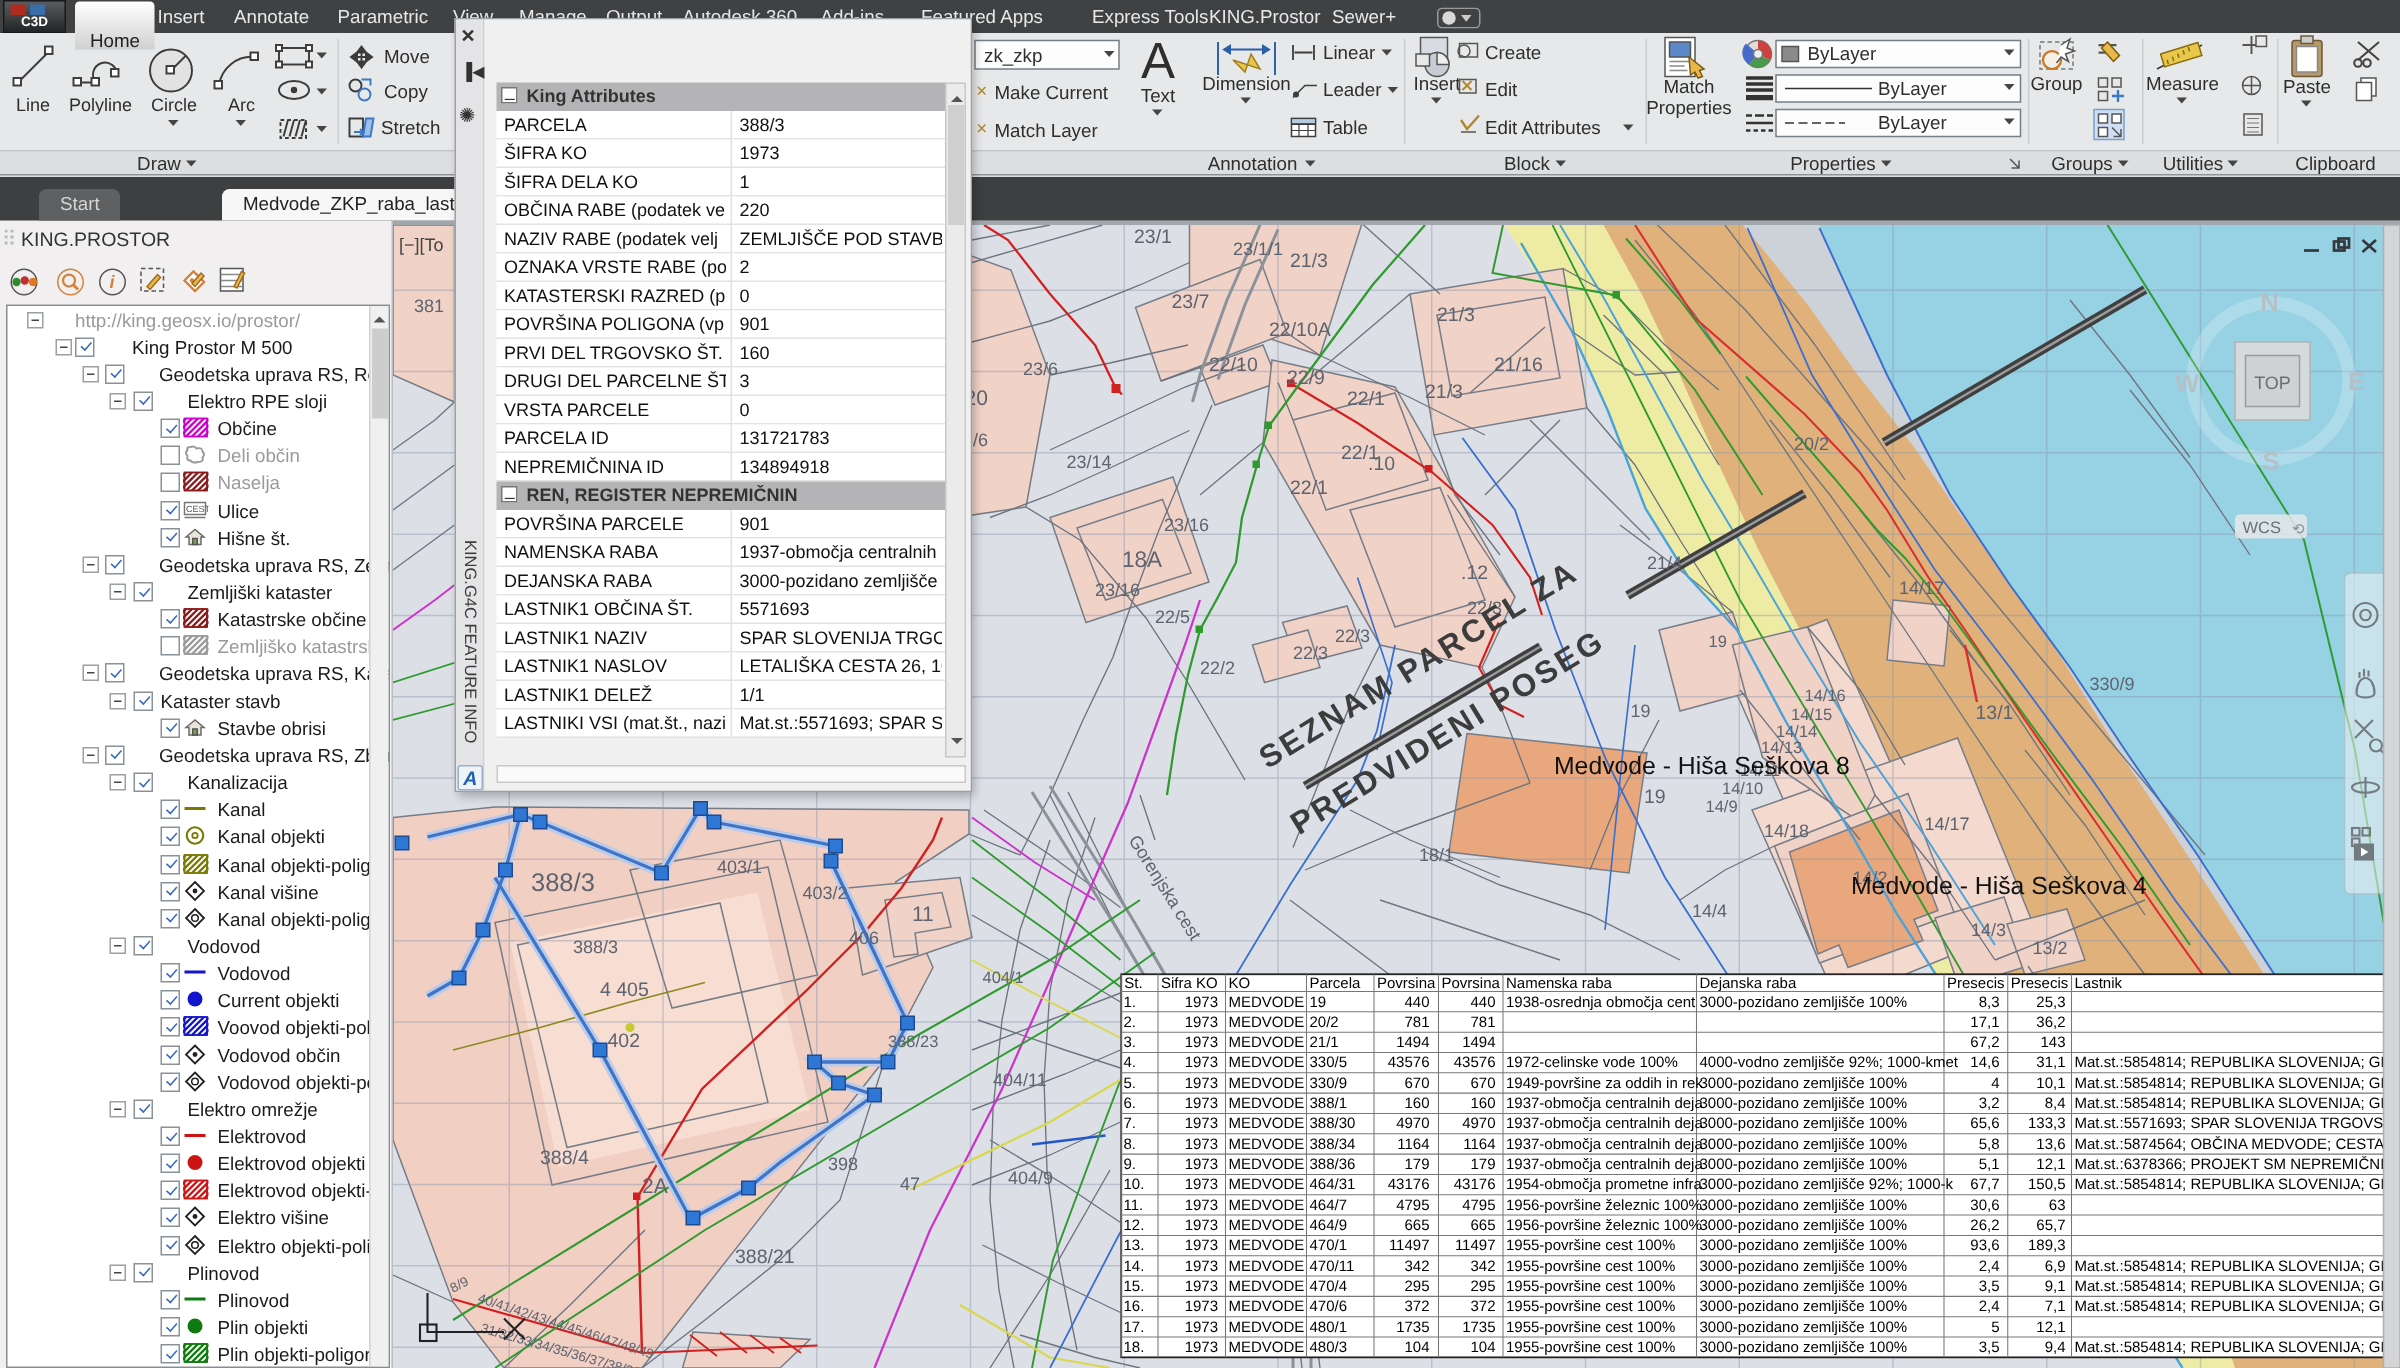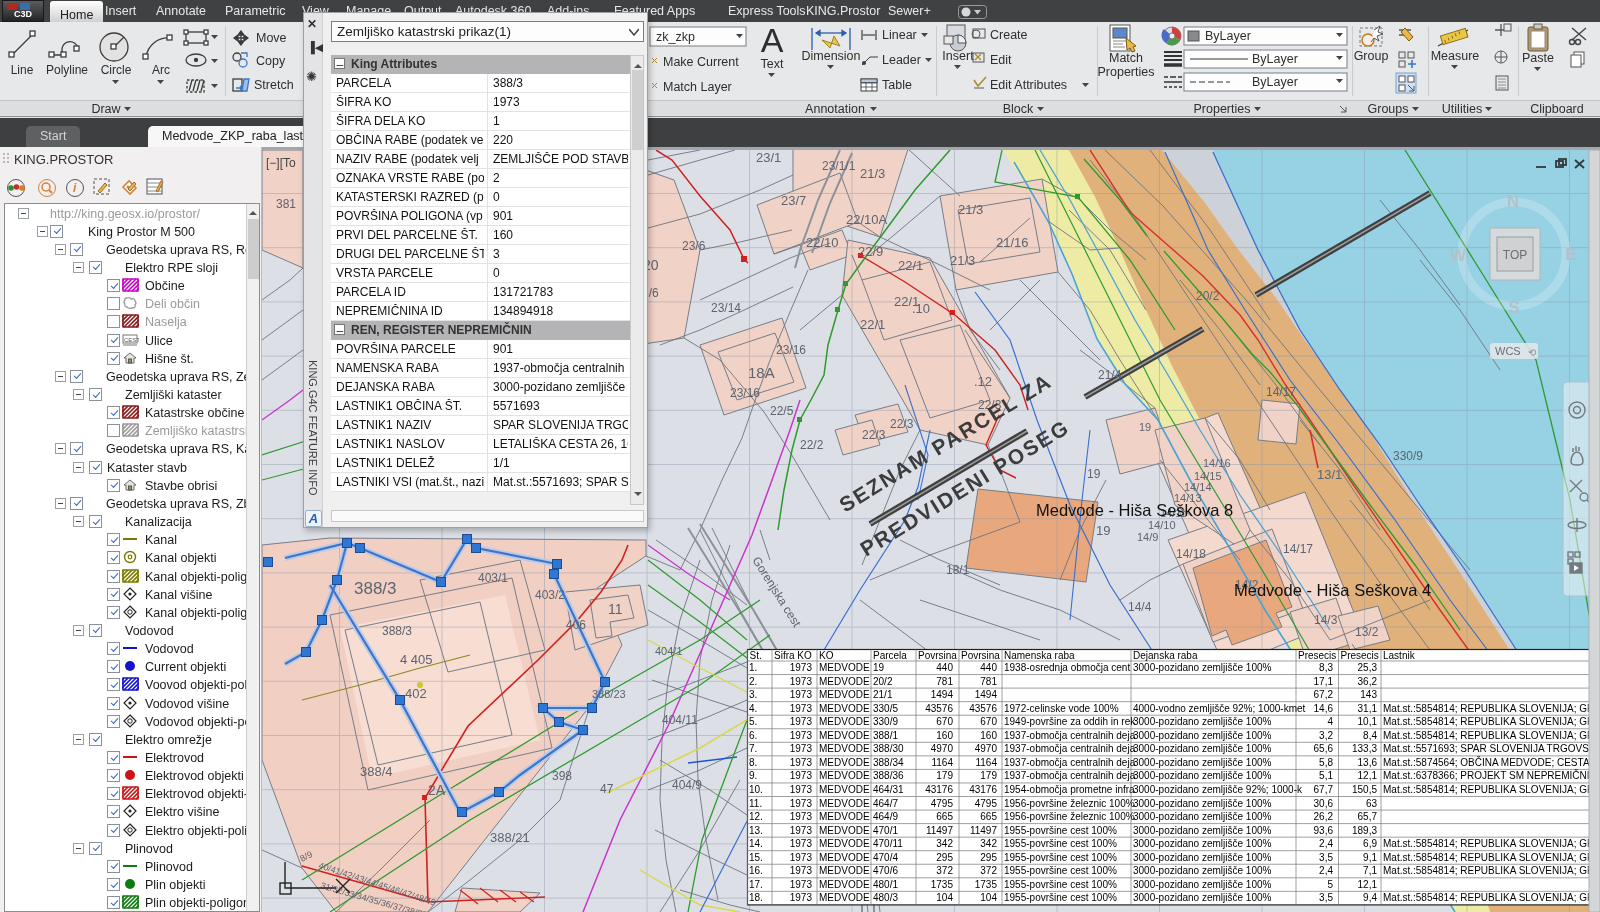--- a/index.html
+++ b/index.html
@@ -1,21 +1,21 @@
 <!DOCTYPE html>
 <html><head><meta charset="utf-8">
 <style>
 *{margin:0;padding:0;box-sizing:border-box}
 html,body{width:1600px;height:912px;overflow:hidden;font-family:"Liberation Sans",sans-serif;background:#dce0e6}
 #app{position:relative;width:1600px;height:912px}
 .abs{position:absolute}
 
 #tabbar{position:absolute;left:0;top:0;width:1600px;height:22px;background:#3f4143;z-index:30}
 #tabbar .tab{position:absolute;top:0;height:22px;color:#e8e8e8;font-size:12.5px;line-height:22px;white-space:nowrap}
-#tabbar .active{background:linear-gradient(#ffffff,#cfd0d1);color:#222;border-radius:3px 3px 0 0;padding:4px 10px;top:1px;height:21px;line-height:20px}
+#tabbar .active{background:linear-gradient(#ffffff,#cfd0d1);color:#222;border-radius:3px 3px 0 0;padding:16px 10px;top:1px;height:21px;line-height:20px}
 #logo{position:absolute;left:2px;top:0;width:42px;height:22px;background:linear-gradient(#5a5d60,#232425);border:1px solid #18191a;color:#fff;font-size:9px;font-weight:bold;text-align:center;line-height:26px}
 #logo:before{content:"";position:absolute;left:4px;top:2px;width:10px;height:7px;background:#b02a20}
 #logo:after{content:"";position:absolute;left:17px;top:2px;width:10px;height:7px;background:#3a6ea8}
 
 #ribbon{position:absolute;left:0;top:22px;width:1600px;height:95px;background:#e7e8e9;z-index:29;border-bottom:1px solid #8e9296;overflow:hidden}
 #ribbon .lbl{position:absolute;top:78px;height:17px;width:100%;background:#dcdee0;border-top:1px solid #c3c5c8}
 .combo{position:absolute;background:#fdfdfd;border:1px solid #767e88;font-size:12px;color:#222;white-space:nowrap;overflow:hidden}
 
 #filetabs{position:absolute;left:0;top:118px;width:1600px;height:29px;background:#3d3f41;z-index:28}
 #filetabs .ft{position:absolute;top:8px;height:21px;font-size:12.5px;line-height:21px;border-radius:5px 5px 0 0;padding:0 14px}
@@ -1176,21 +1176,21 @@
           <span style="left:140px">Voovod objekti-poli</span>
         </div>
         <div class="trow" style="top:490.5px">
           <div class="cb c" style="left:102px"></div>
           <div style="position:absolute;left:117px;top:0">
             <svg style="position:absolute;top:1px" class="ic" width="17" height="15">
               <path d="M8 1 L14 7 L8 13 L2 7 z" fill="none" stroke="#222" stroke-width="1.2"></path>
               <circle cx="8" cy="7" r="1.6" fill="#222"></circle>
             </svg>
           </div>
-          <span style="left:140px">Vodovod višine</span>
+          <span style="left:140px">Vodovod občin</span>
         </div>
         <div class="trow" style="top:508.7px">
           <div class="cb c" style="left:102px"></div>
           <div style="position:absolute;left:117px;top:0">
             <svg style="position:absolute;top:1px" class="ic" width="17" height="15">
               <path d="M8 1 L14 7 L8 13 L2 7 z" fill="none" stroke="#222" stroke-width="1.2"></path>
               <circle cx="8" cy="7" r="2.2" fill="none" stroke="#222"></circle>
             </svg>
           </div>
           <span style="left:140px">Vodovod objekti-po</span>
@@ -1303,25 +1303,20 @@
 </div>
 <div id="dlg">
   <div id="dlgbar">
     <div style="position:absolute;left:3px;top:4px;font-size:12px;color:#333;font-weight:bold">✕</div>
     <div style="position:absolute;left:3px;top:28px;font-size:11px;color:#333">▐◀</div>
     <div style="position:absolute;left:2px;top:56px;font-size:13px;color:#333">✺</div>
     <div class="vt">KING.G4C FEATURE INFO</div>
   <div style="position:absolute;left:1px;top:497px;width:17px;height:17px;background:#eef3f8;border:1px solid #9ab0c8;border-radius:2px;color:#1e62b0;font-weight:bold;font-style:italic;font-size:13px;text-align:center;line-height:16px">A</div>
   </div>
   <div id="dlgbody">
-    <div class="combo" style="left:8px;top:8px;width:313px;height:21px;line-height:20px;padding-left:5px;font-size:13.5px">Zemljiško katastrski prikaz(1)
-      <svg style="position:absolute;right:4px;top:6px" width="10" height="8">
-            <path d="M0 1 l5 6 5-6" stroke="#444" fill="none" stroke-width="1.5"></path>
-          </svg>
-    </div>
     <div id="dtable">
           <div class="dhead" style="top:42px">
             <span style="position:absolute;left:3px;top:3px;width:11px;height:11px;background:#fff;border:1px solid #777"></span>
             <span style="position:absolute;left:5.5px;top:2.5px;color:#333;font-weight:normal">–</span>
             <span style="position:absolute;left:20px;top:2px">King Attributes</span>
           </div>
           <div class="drow" style="top:61px">
             <span class="k">PARCELA</span>
             <span style="position:absolute;left:156px;top:0;width:1px;height:19px;background:#e2e2e2"></span>
             <span class="v">388/3</span>
@@ -1355,21 +1350,21 @@
             <span class="k">KATASTERSKI RAZRED (po</span>
             <span style="position:absolute;left:156px;top:0;width:1px;height:19px;background:#e2e2e2"></span>
             <span class="v">0</span>
           </div>
           <div class="drow" style="top:194px">
             <span class="k">POVRŠINA POLIGONA (vp</span>
             <span style="position:absolute;left:156px;top:0;width:1px;height:19px;background:#e2e2e2"></span>
             <span class="v">901</span>
           </div>
           <div class="drow" style="top:213px">
-            <span class="k">PRVI DEL PARCELNE ŠT.</span>
+            <span class="k">PRVI DEL TRGOVSKO ŠT.</span>
             <span style="position:absolute;left:156px;top:0;width:1px;height:19px;background:#e2e2e2"></span>
             <span class="v">160</span>
           </div>
           <div class="drow" style="top:232px">
             <span class="k">DRUGI DEL PARCELNE ŠT.</span>
             <span style="position:absolute;left:156px;top:0;width:1px;height:19px;background:#e2e2e2"></span>
             <span class="v">3</span>
           </div>
           <div class="drow" style="top:251px">
             <span class="k">VRSTA PARCELE</span>

